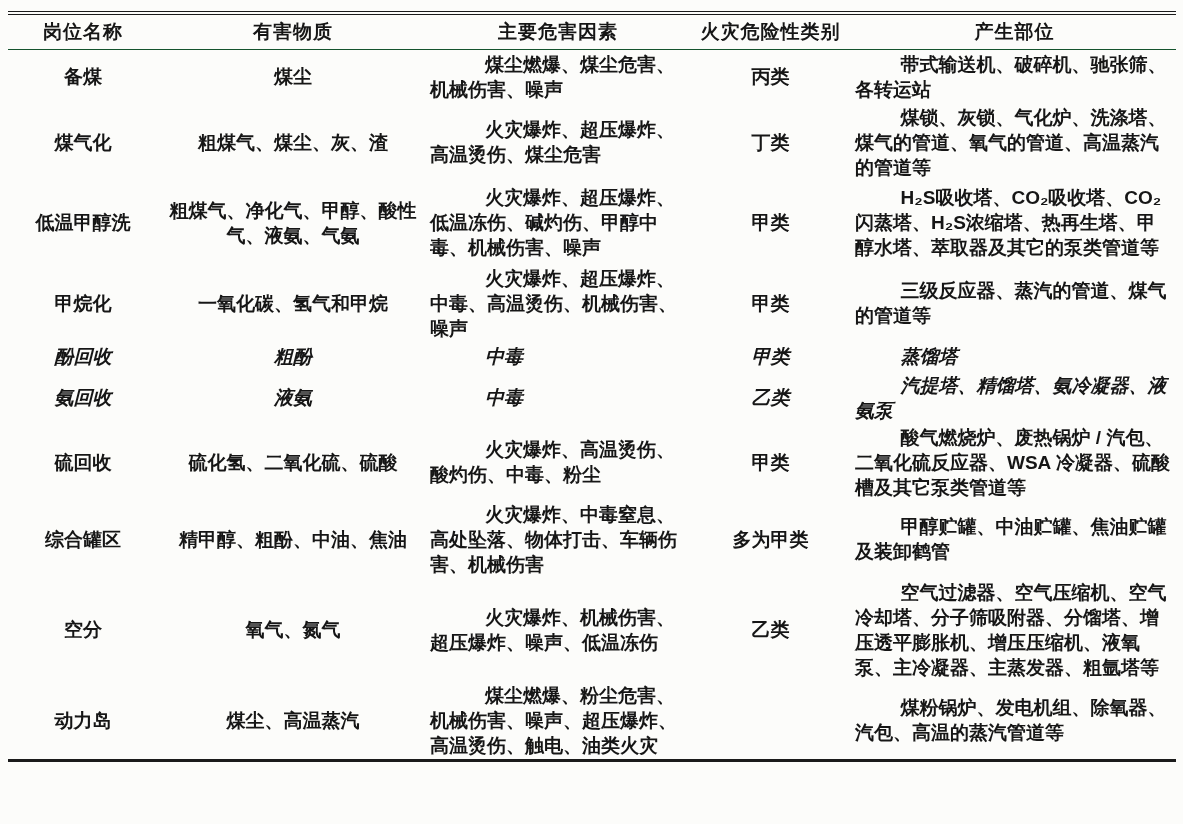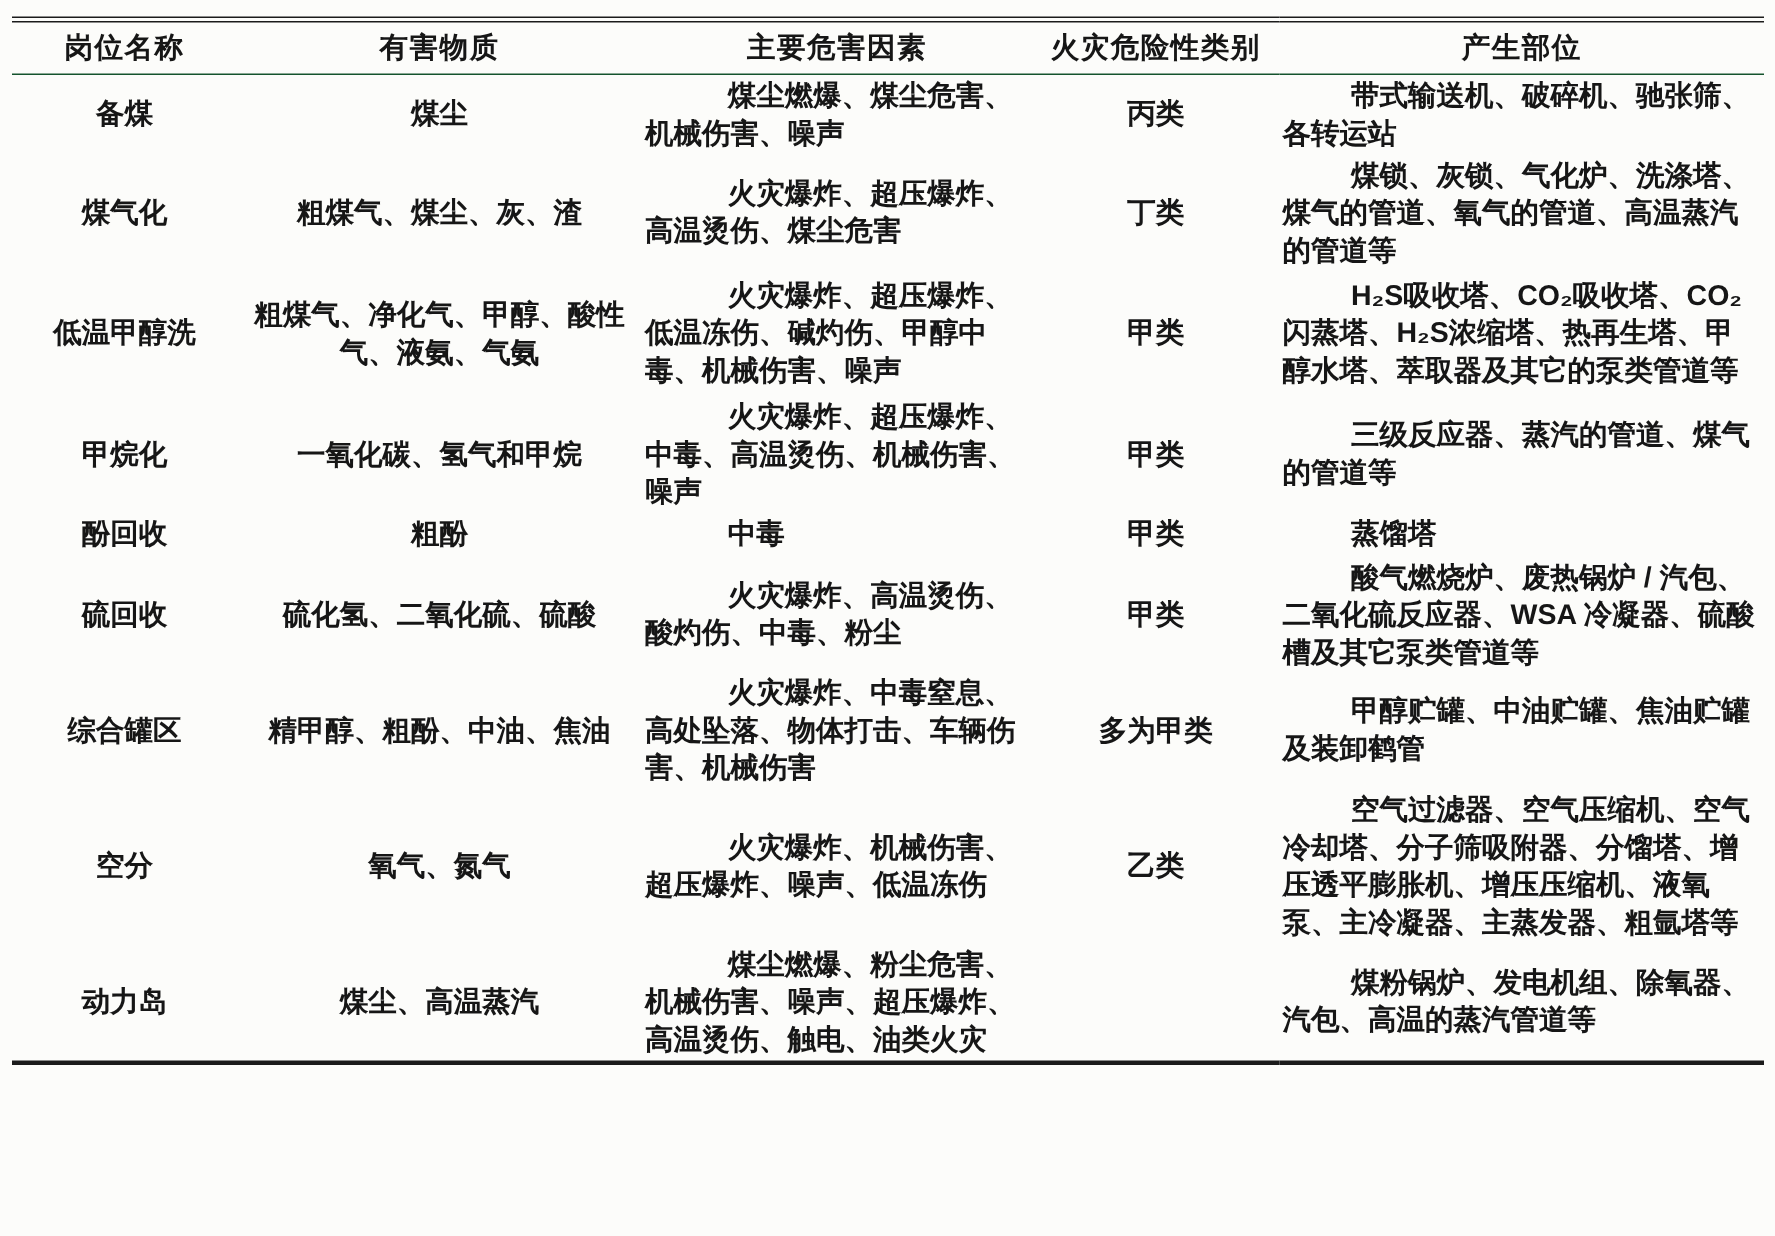--- a/index.html
+++ b/index.html
@@ -31,21 +31,21 @@
   }
   td{
     font-size:19px; line-height:25px;
     font-weight:600; padding:1px 2px;
     vertical-align:middle;
     overflow:hidden;
   }
   td.c1, td.c2, td.c4{ text-align:center; }
   td.c3, td.c5{ text-align:left; }
   td.c3{ text-indent:2.9em; }
-  td.c5{ text-indent:2.4em; } tr.h30{height:30px;} tr.h48{height:48px;}
+  td.c5{ text-indent:2.4em; } tr.h30{height:30px;font-style:italic;} tr.h48{height:48px;}
   tr.h54{height:54px;} tr.h58{height:58px;} tr.h60{height:60px;}
   tr.h62{height:62px;} tr.h64{height:64px;} tr.h76{height:76px;}
   tr.h84{height:84px;} tr.h104{height:104px;}
 </style>
 </head>
 <body>
 
 <div class="page">
   <table class="haz">
     <colgroup>
@@ -93,20 +93,27 @@
         <td class="c4">甲类</td>
         <td class="c5">三级反应器、蒸汽的管道、煤气的管道等</td>
       </tr>
       <tr class="h30">
         <td class="c1">酚回收</td>
         <td class="c2">粗酚</td>
         <td class="c3">中毒</td>
         <td class="c4">甲类</td>
         <td class="c5">蒸馏塔</td>
       </tr>
+      <tr class="h30">
+        <td class="c1">氨回收</td>
+        <td class="c2">液氨</td>
+        <td class="c3">中毒</td>
+        <td class="c4">乙类</td>
+        <td class="c5">汽提塔、精馏塔、氨冷凝器、液氨泵</td>
+      </tr>
       <tr class="h76">
         <td class="c1">硫回收</td>
         <td class="c2">硫化氢、二氧化硫、硫酸</td>
         <td class="c3">火灾爆炸、高温烫伤、酸灼伤、中毒、粉尘</td>
         <td class="c4">甲类</td>
         <td class="c5">酸气燃烧炉、废热锅炉 / 汽包、二氧化硫反应器、WSA 冷凝器、硫酸槽及其它泵类管道等</td>
       </tr>
       <tr class="h62">
         <td class="c1">综合罐区</td>
         <td class="c2">精甲醇、粗酚、中油、焦油</td>

